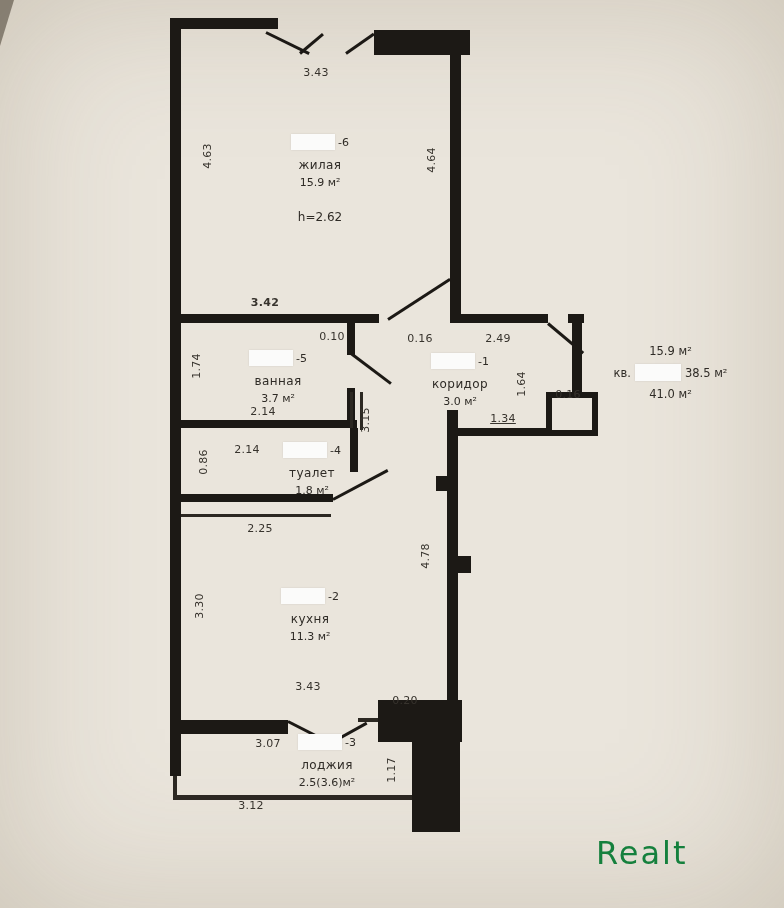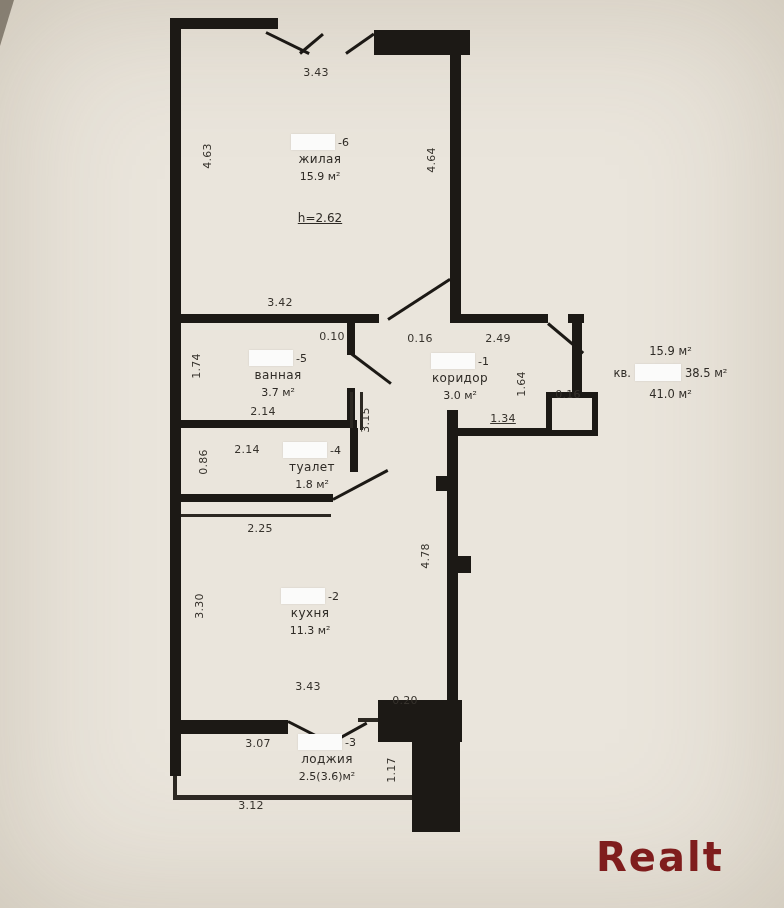--- a/index.html
+++ b/index.html
@@ -18,33 +18,33 @@
   .wall { position:absolute; background:#1c1915; }
   .thin { position:absolute; background:#2c2822; }
   .door-line { position:absolute; height:3px; background:#1c1915; transform-origin:0 50%; }
   .box-outline { position:absolute; border:6px solid #1c1915; background:transparent; }
 
   .dim { position:absolute; font-size:11px; color:#37332d; text-align:center; letter-spacing:.3px; }
   .dim.v { width:44px; height:14px; transform:rotate(-90deg); }
 
   .room { position:absolute; text-align:center; color:#2f2b26; }
   .room .numline { display:flex; align-items:center; justify-content:center; gap:3px; font-size:11px; }
-  .room .name { font-size:12px; margin-top:2px; letter-spacing:.4px; }
+  .room .name { font-size:12px; margin-top:8px; letter-spacing:.4px; }
   .room .area { font-size:11px; margin-top:4px; }
-  .room .note { font-size:12px; margin-top:28px;text-decoration:underline; }
+  .room .note { font-size:12px; margin-top:21px; }
 
   .redact { display:inline-block; width:44px; height:16px; background:#fbfbfa; box-shadow:0 0 2px rgba(0,0,0,.10); }
   .redact.small { width:46px; height:17px; }
 
   .summary { position:absolute; text-align:center; color:#2f2b26; font-size:11.5px; }
   .summary .row { margin-top:6px; }
   .summary .row:first-child { margin-top:0; }
   .summary .mid { display:flex; align-items:center; justify-content:center; gap:4px; }
 
-  .brand { position:absolute; color:#7f1d1d; font-size:40px; font-weight:bold; letter-spacing:2px; }
+  .brand { position:absolute; color:#15803d; font-size:32px; font-weight:normal; letter-spacing:2px; }
 </style>
 </head>
 <body>
 
 <div class="photo">
   <div class="corner-smudge"></div>
 
   <div class="wall" style="left:170px; top:18px; width:11px; height:758px;"></div>
   <div class="thin" style="left:173px; top:776px; width:4px; height:24px;"></div>
   <div class="wall" style="left:170px; top:18px; width:108px; height:11px;"></div>
@@ -79,38 +79,38 @@
   <div class="door-line" style="left:388px; top:318px; width:74px; transform:rotate(-33deg);"></div>
   <div class="door-line" style="left:351px; top:352px; width:50px; transform:rotate(37deg);"></div>
   <div class="door-line" style="left:333px; top:498px; width:62px; transform:rotate(-28deg);"></div>
   <div class="door-line" style="left:548px; top:322px; width:46px; transform:rotate(40deg);"></div>
   <div class="door-line" style="left:288px; top:720px; width:48px; transform:rotate(27deg);"></div>
   <div class="door-line" style="left:330px; top:742px; width:42px; transform:rotate(-29deg);"></div>
 
   <div class="dim" style="left:288px; top:66px;  width:56px;">3.43</div>
   <div class="dim v" style="left:186px; top:149px;">4.63</div>
   <div class="dim v" style="left:410px; top:153px;">4.64</div>
-  <div class="dim" style="left:252px; top:296px; width:56px;">3.42</div>
+  <div class="dim" style="left:237px; top:296px; width:56px;font-weight:bold;">3.42</div>
   <div class="dim" style="left:312px; top:330px; width:40px;">0.10</div>
   <div class="dim" style="left:400px; top:332px; width:40px;">0.16</div>
   <div class="dim" style="left:472px; top:332px; width:52px;">2.49</div>
   <div class="dim v" style="left:175px; top:359px;">1.74</div>
   <div class="dim" style="left:238px; top:405px; width:50px;">2.14</div>
   <div class="dim v" style="left:344px; top:413px;">3.15</div>
   <div class="dim v" style="left:500px; top:377px;">1.64</div>
   <div class="dim" style="left:548px; top:388px; width:40px;">0.16</div>
   <div class="dim" style="left:478px; top:412px; width:50px;text-decoration:underline;">1.34</div>
   <div class="dim" style="left:222px; top:443px; width:50px;">2.14</div>
   <div class="dim v" style="left:182px; top:455px;">0.86</div>
   <div class="dim" style="left:233px; top:522px; width:54px;">2.25</div>
   <div class="dim v" style="left:404px; top:549px;">4.78</div>
   <div class="dim v" style="left:178px; top:599px;">3.30</div>
   <div class="dim" style="left:280px; top:680px; width:56px;">3.43</div>
   <div class="dim" style="left:384px; top:694px; width:42px;">0.20</div>
-  <div class="dim" style="left:233px; top:737px; width:50px;text-align:center;">3.07</div>
+  <div class="dim" style="left:243px; top:737px; width:50px;text-align:center;">3.07</div>
   <div class="dim v" style="left:370px; top:763px;">1.17</div>
   <div class="dim" style="left:226px; top:799px; width:50px;">3.12</div>
 
   <div class="room" style="left:250px; top:134px; width:140px;">
     <div class="numline">
       <span class="redact"></span>
       <span>-6</span>
     </div>
     <div class="name">жилая</div>
     <div class="area">15.9 м²</div>

